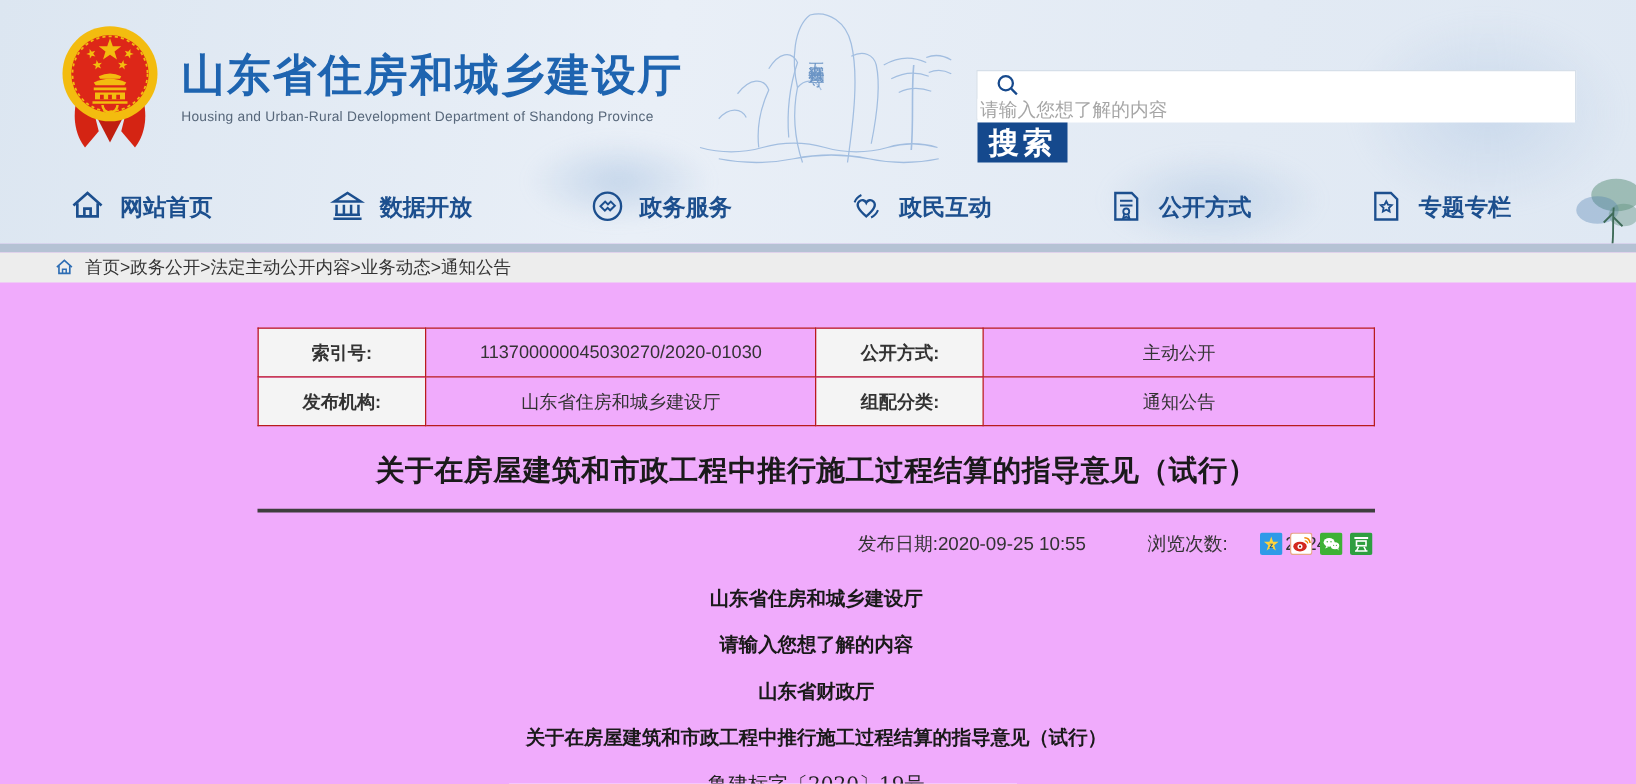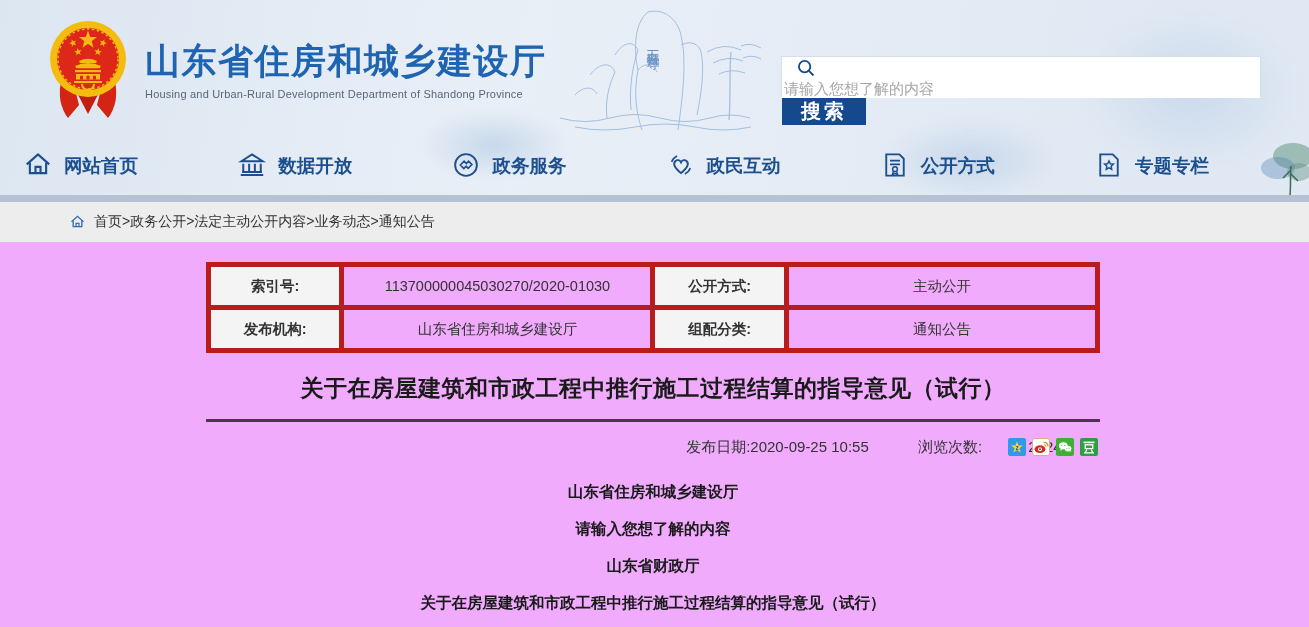--- a/index.html
+++ b/index.html
@@ -23,40 +23,40 @@
   .mountain{position:absolute;left:545px;top:0;opacity:.9;}
   .vtext{writing-mode:vertical-rl;text-orientation:upright;letter-spacing:2px;}
   .tree-art{position:absolute;right:0;top:138px;}
 
   .search-bar{position:absolute;top:56px;right:48px;width:480px;height:40px;display:flex;background:#fff;
     border:1px solid #d6dfe9;box-sizing:border-box;flex-direction:column;}
   .search-icon{width:48px;display:flex;align-items:center;justify-content:center;}
   .search-icon svg{width:22px;height:22px;}
   .search-input{flex:1;border:none;outline:none;font-size:15px;color:#333;font-family:"Liberation Sans",sans-serif;}
   .search-input::placeholder{color:#a6a6a6;}
-  .search-button{width:84px;background:#15498d;color:#fff;font-size:20px;font-weight:bold;letter-spacing:3px;
+  .search-button{width:72px;background:#15498d;color:#fff;font-size:24px;font-weight:bold;letter-spacing:3px;
     display:flex;align-items:center;justify-content:center;cursor:pointer;text-align:right;}
 
   .nav{position:absolute;left:0;bottom:0;width:100%;height:60px;display:flex;align-items:center;
-    justify-content:space-between;padding:0 100px 0 23px;box-sizing:border-box;}
+    justify-content:space-between;padding:0 100px 0 55px;box-sizing:border-box;}
   .nav-item{display:flex;align-items:center;gap:11px;color:#1c4f8e;cursor:pointer;white-space:nowrap;}
   .nav-item svg{width:30px;height:30px;display:block;}
   .nav-label{font-size:18.5px;font-weight:bold;}
 
   .band{position:absolute;top:195px;left:0;width:100%;height:7px;background:#b5c2d4;}
 
-  .breadcrumb{position:absolute;top:202px;left:0;width:100%;height:40px;background:#ededed;display:flex;
-    align-items:center;padding-left:69px;box-sizing:border-box;gap:8px;font-size:14px;color:#333;}
+  .breadcrumb{position:absolute;top:202px;left:0;width:100%;height:24px;background:#ededed;display:flex;
+    align-items:center;padding-left:43px;box-sizing:border-box;gap:8px;font-size:14px;color:#333;}
   .crumb-home svg{width:17px;height:16px;display:block;}
   .crumb-path{cursor:pointer;}
 
   
   .content{position:absolute;top:240px;left:206px;width:894px;}
   .meta-table{width:100%;border-collapse:collapse;margin-top:22px;table-layout:fixed;}
-  .meta-table td{border:5px solid #b91c1c;height:36px;text-align:center;font-size:14.5px;color:#333;
+  .meta-table td{border:1px solid #b91c1c;height:36px;text-align:center;font-size:14.5px;color:#333;
     overflow:hidden;white-space:nowrap;}
   .meta-table td.lbl{background:#f4f4f4;font-weight:bold;}
   .w-lbl{width:15%;} .w-val{width:35%;}
 
   .article-title{margin-top:20px;text-align:center;font-size:23px;font-weight:bold;color:#1a1a1a;letter-spacing:.5px;}
   .title-rule{margin-top:14px;border:none;border-top:3px solid #3e3e3e;}
   .article-meta{position:relative;margin-top:12px;height:26px;text-align:right;font-size:15px;color:#333;}
   .meta-center{position:relative;left:-30px;top:4px;}
   .gap{margin-left:45px;}
   .views-num{margin-left:42px;}

